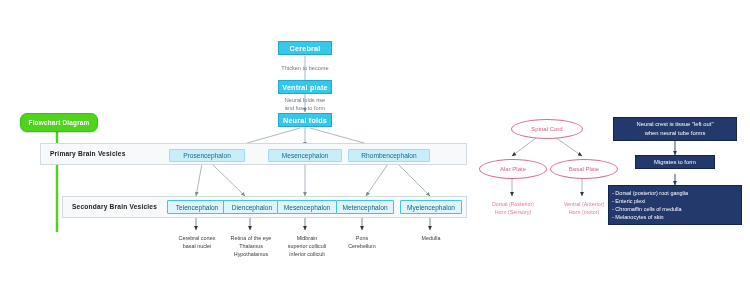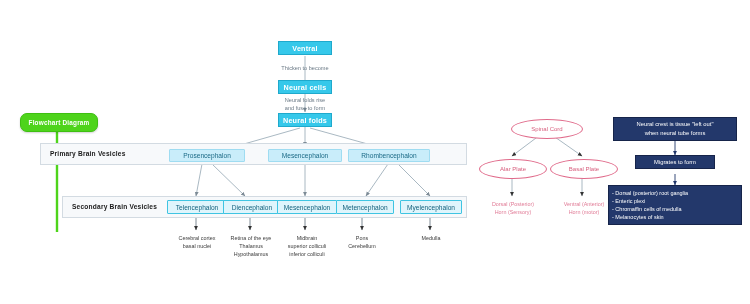--- a/index.html
+++ b/index.html
@@ -134,25 +134,25 @@
       <line x1="675" y1="174" x2="675" y2="185" marker-end="url(#ahn)"></line>
     </g>
   </svg>
 
   <div class="band" style="left:40px;top:143px;width:427px;height:22px;"></div>
   <div class="band" style="left:62px;top:196px;width:405px;height:22px;"></div>
 
   <div class="band-label" style="left:50px;top:150px;">Primary Brain Vesicles</div>
   <div class="band-label" style="left:72px;top:203px;">Secondary Brain Vesicles</div>
 
-  <div class="node cyan" style="left:278px;top:41px;width:54px;height:14px;">Ventral</div>
+  <div class="node cyan" style="left:278px;top:41px;width:54px;height:14px;">Cerebral</div>
 
   <div class="ann" style="left:262px;top:64px;width:86px;">Thicken to become</div>
 
-  <div class="node cyan" style="left:278px;top:80px;width:54px;height:14px;">Neural cells</div>
+  <div class="node cyan" style="left:278px;top:80px;width:54px;height:14px;">Ventral plate</div>
 
   <div class="ann" style="left:262px;top:96px;width:86px;">Neural folds rise
 and fuse to form</div>
 
   <div class="node cyan" style="left:278px;top:113px;width:54px;height:14px;">Neural folds</div>
 
   <div class="node chip" style="left:169px;top:149px;width:76px;height:13px;">Prosencephalon</div>
   <div class="node chip" style="left:268px;top:149px;width:74px;height:13px;">Mesencephalon</div>
   <div class="node chip" style="left:348px;top:149px;width:82px;height:13px;">Rhombencephalon</div>
 

